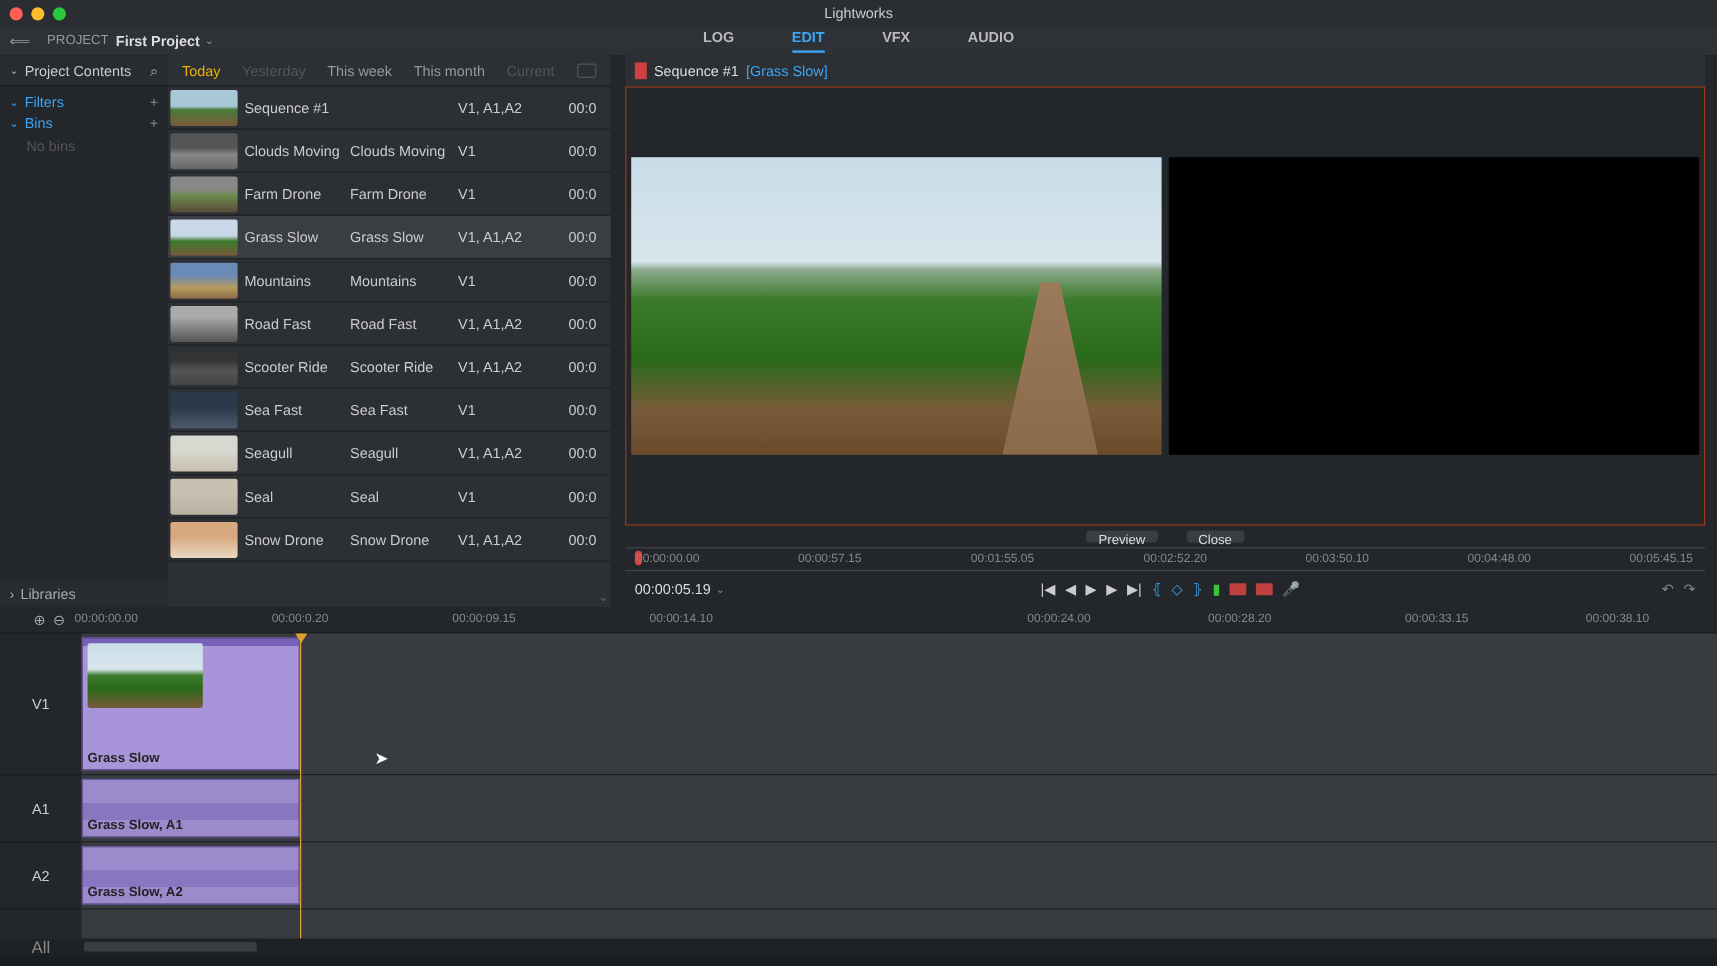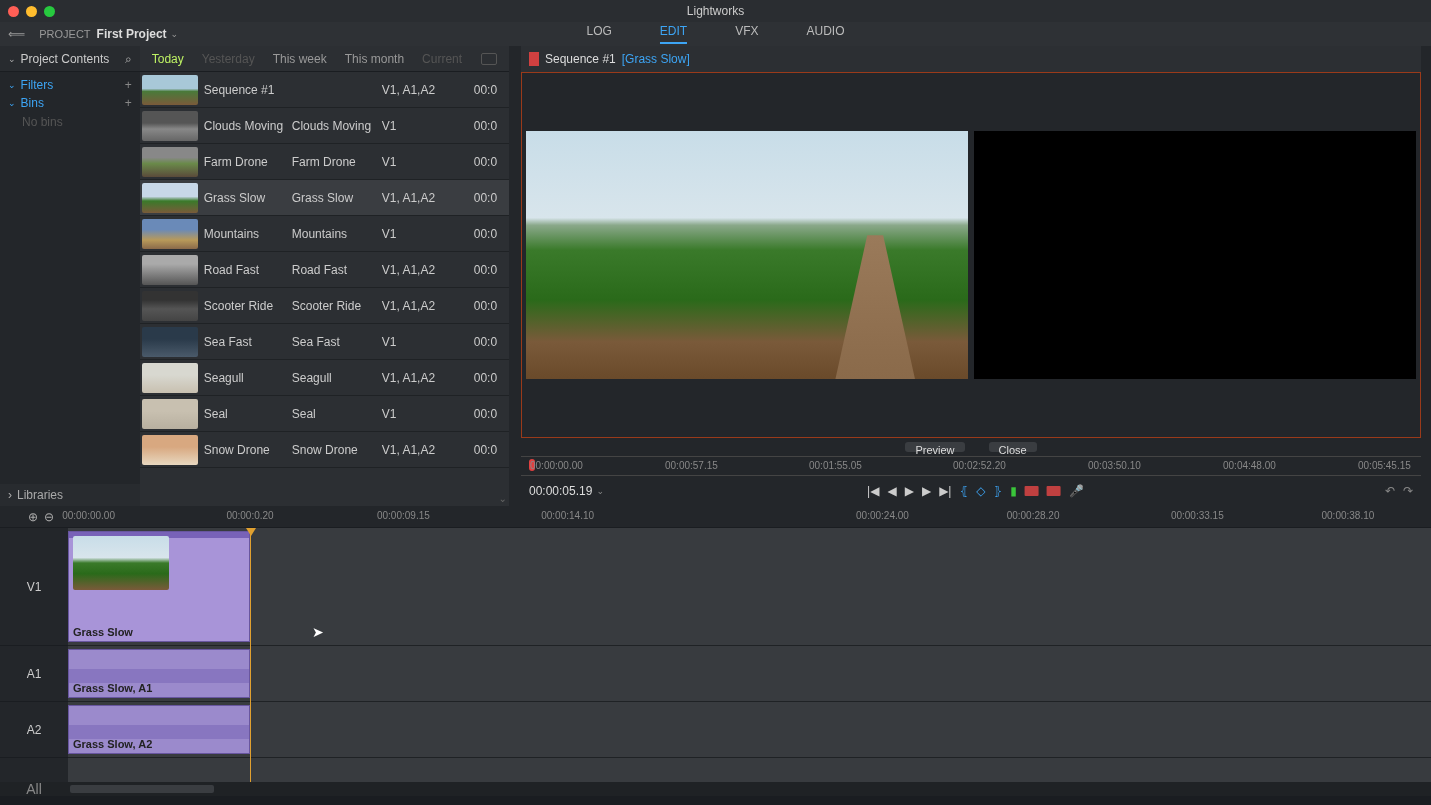--- a/index.html
+++ b/index.html
@@ -13,21 +13,21 @@
 .tl.yellow { background: #ffbd2e; }
 .tl.green { background: #27c93f; }
 .app-title { position: absolute; left: 50%; transform: translateX(-50%); color: #ccc; font-size: 12px; }
 
 
 .header { height: 24px; background: #2e3135; display: flex; align-items: center; padding: 0 8px; }
 .back-icon { color: #999; margin-right: 14px; cursor: pointer; }
 .project-label { color: #999; font-size: 11px; margin-right: 6px; }
 .project-name { color: #ddd; font-weight: 600; font-size: 12px; }
 .chev { color: #999; margin-left: 4px; font-size: 9px; }
-.layout-tabs { position: absolute; left: 50%; transform: translateX(-50%); display: flex; gap: 48px; }
+.layout-tabs { position: absolute; left: 50%; transform: translateX(-50%); display: flex; gap: 48px; font-weight: bold; }
 .layout-tab { color: #bbb; font-size: 12px; cursor: pointer; padding-bottom: 4px; }
 .layout-tab.active { color: #3da5f5; border-bottom: 2px solid #3da5f5; }
 
 
 .main { display: flex; height: 460px; }
 .col-left { width: 140px; background: #23262a; display: flex; flex-direction: column; }
 .col-mid { width: 370px; background: #2c2f33; display: flex; flex-direction: column; position: relative; }
 .col-right { flex: 1; background: #23262a; display: flex; flex-direction: column; padding-left: 12px; padding-right: 10px; }
 
 
@@ -41,21 +41,21 @@
 .filter-hdr-title { flex: 1; }
 .plus-icon { color: #888; cursor: pointer; }
 .filter-item { padding: 3px 8px 3px 22px; color: #aaa; font-size: 12px; cursor: pointer; }
 .filter-item.active { color: #3da5f5; }
 .nobins { padding: 3px 8px 3px 22px; color: #555; font-size: 12px; }
 .libraries-hdr { height: 22px; display: flex; align-items: center; padding: 0 8px; background: #282b2f; margin-top: auto; }
 
 
 .time-tabs { height: 26px; display: flex; align-items: center; gap: 18px; padding: 0 12px; background: #2c2f33; border-bottom: 1px solid #1a1d21; }
 .time-tab { color: #999; font-size: 12px; cursor: pointer; }
-.time-tab.active { color: #bef264; }
+.time-tab.active { color: #eab308; }
 .time-tab.disabled { color: #555; }
 .view-icon { margin-left: auto; color: #888; border: 1px solid #555; border-radius: 2px; width: 16px; height: 12px; cursor: pointer; }
 .clip-table-hdr { height: 20px; display: flex; align-items: center; background: #34373b; border-bottom: 1px solid #1a1d21; }
 .th-thumb { width: 62px; }
 .th-name { width: 90px; padding-left: 2px; }
 .th-reel { width: 90px; }
 .th-tracks { width: 92px; }
 .th-tc { width: 30px; }
 .th { color: #bbb; font-size: 11px; }
 .clip-table-body { flex: 1; overflow: hidden; position: relative; }

